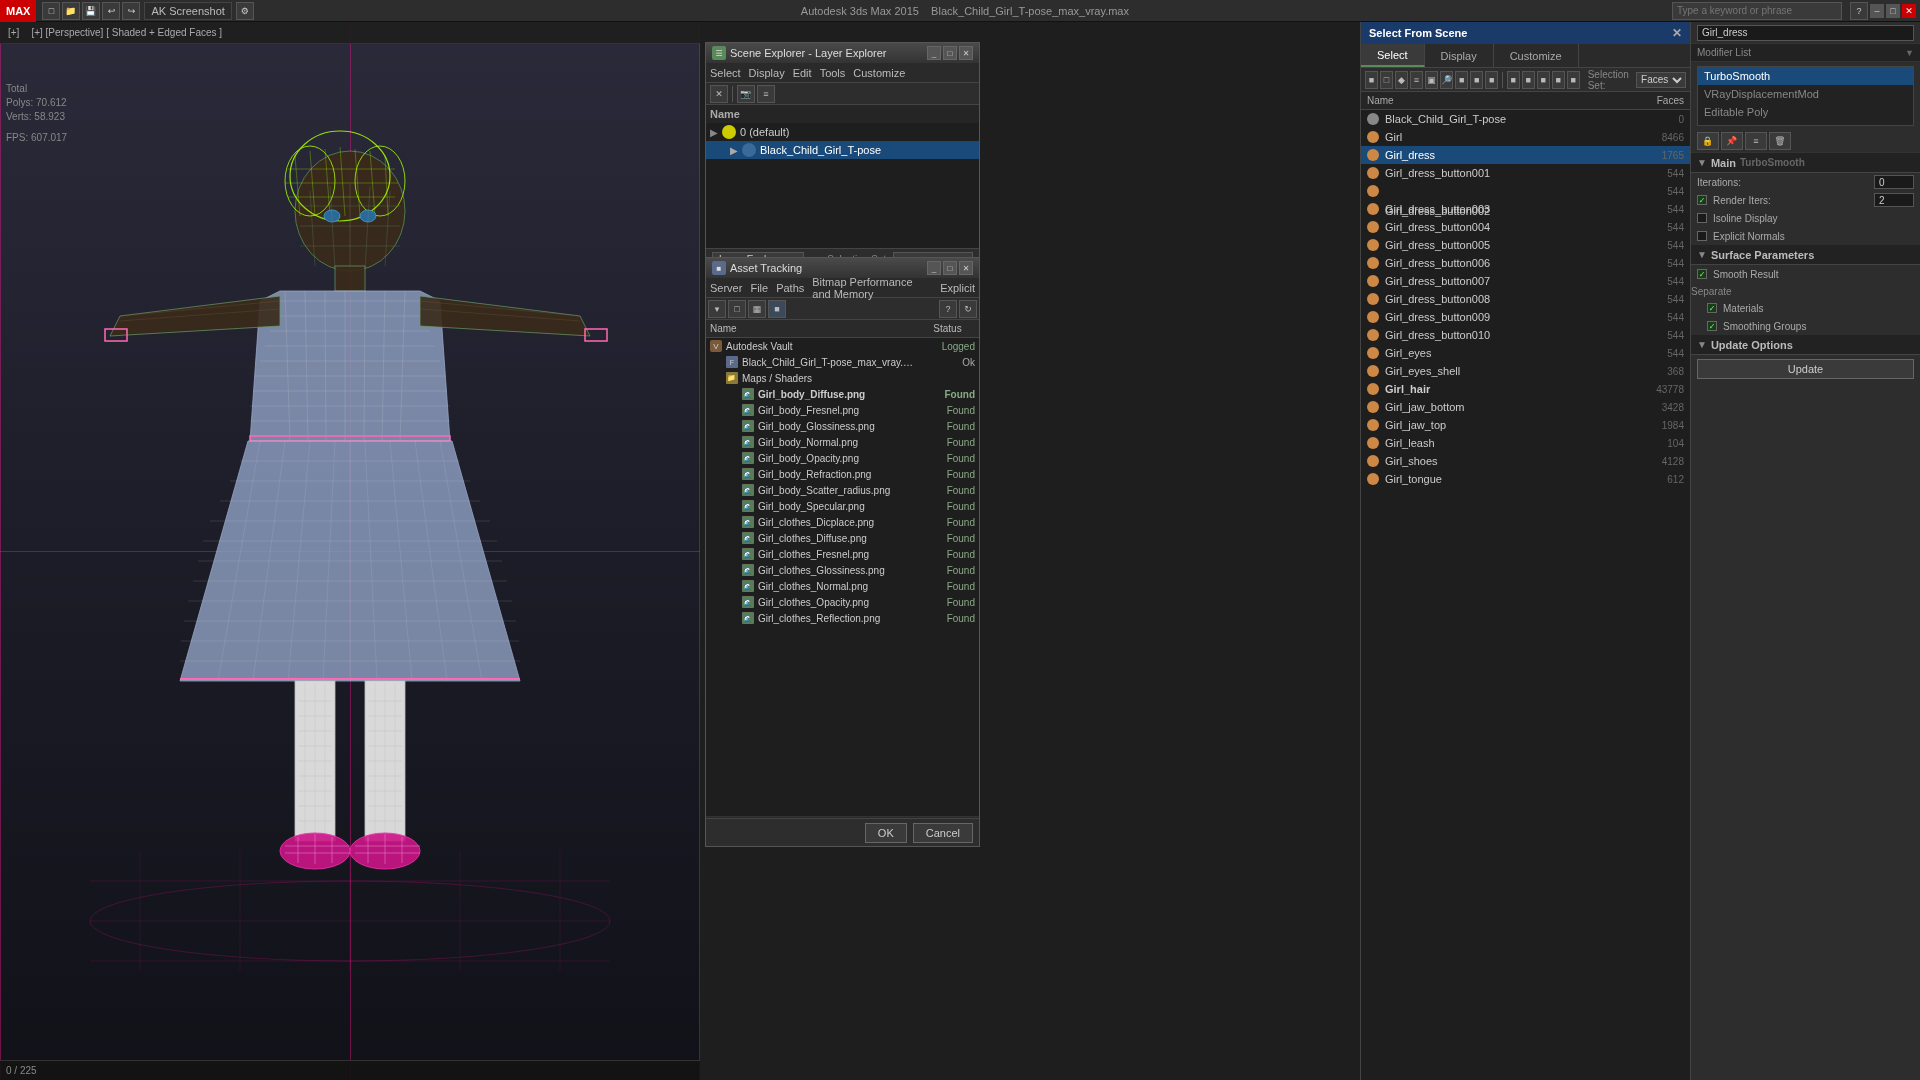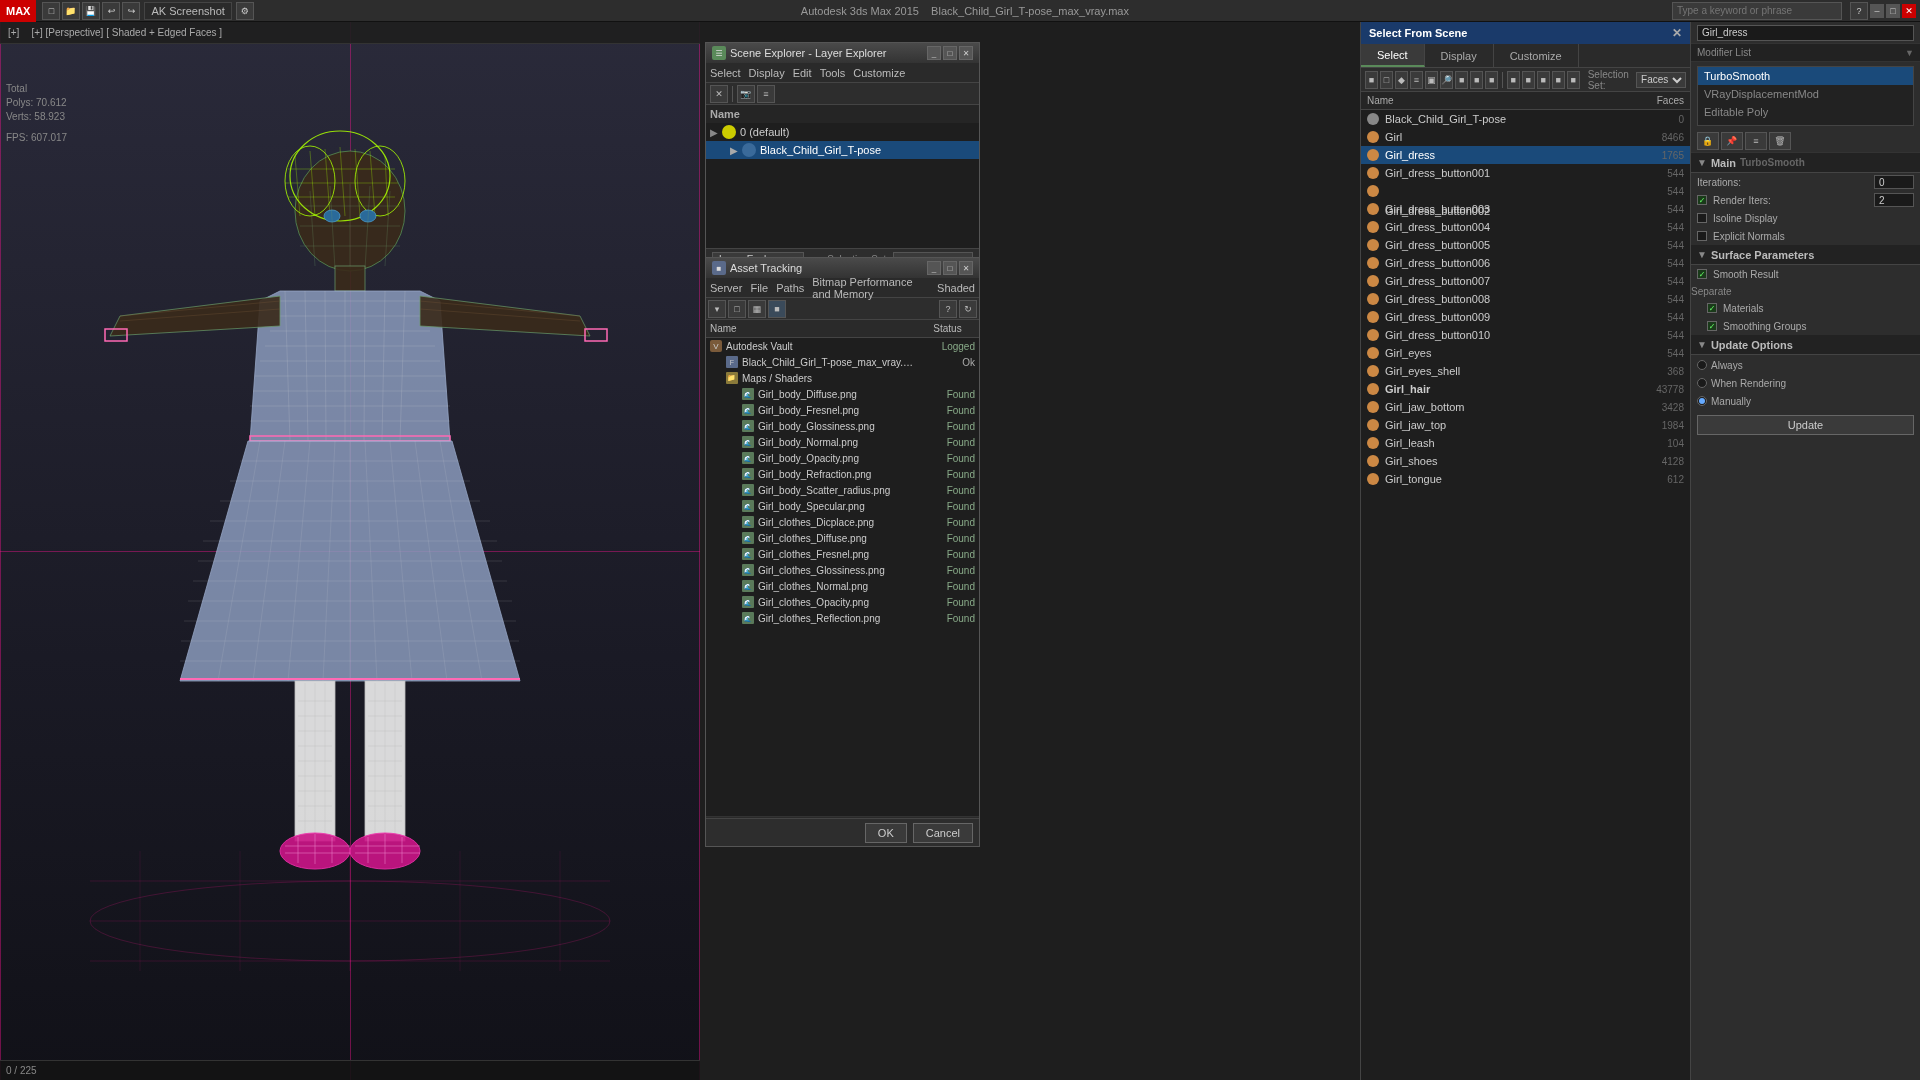--- a/index.html
+++ b/index.html
@@ -902,21 +902,21 @@
           <div class="panel-btn">_</div>
           <div class="panel-btn">□</div>
           <div class="panel-btn">✕</div>
         </div>
       </div>
       <div class="asset-menubar">
         <span>Server</span>
         <span>File</span>
         <span>Paths</span>
         <span>Bitmap Performance and Memory</span>
-        <span>Shaded</span>
+        <span>Explicit</span>
       </div>
       <div class="asset-toolbar">
         <div class="tool-btn">▾</div>
         <div class="tool-btn">□</div>
         <div class="tool-btn">▦</div>
         <div class="tool-btn" style="background:#3a4a5a;">■</div>
         <span style="flex:1;"></span>
         <div class="tool-btn">?</div>
         <div class="tool-btn">↻</div>
       </div>
@@ -934,21 +934,21 @@
           <div class="asset-row" style="padding-left: 20px;">
             <div style="width:12px;height:12px;background:#5a6a8a;border-radius:1px;margin-right:4px;flex-shrink:0;font-size:7px;display:flex;align-items:center;justify-content:center;color:#ccc;">F</div>
             <span class="name-col" style="flex:1;overflow:hidden;white-space:nowrap;text-overflow:ellipsis;">Black_Child_Girl_T-pose_max_vray.max</span>
             <span class="status-col" style="color:#aaa">Ok</span>
           </div>
           <div class="asset-row" style="padding-left: 20px;">
             <div style="width:12px;height:12px;background:#8a7a3a;border-radius:1px;margin-right:4px;flex-shrink:0;font-size:7px;display:flex;align-items:center;justify-content:center;color:#ccc;">📁</div>
             <span class="name-col" style="flex:1;overflow:hidden;white-space:nowrap;text-overflow:ellipsis;">Maps / Shaders</span>
             <span class="status-col" style="color:#8a8"></span>
           </div>
-          <div class="asset-row" style="padding-left: 36px;">
+          <div class="asset-row" style="padding-left: 36px; font-weight: bold;">
             <div style="width:12px;height:12px;background:#5a7a5a;border-radius:1px;margin-right:4px;flex-shrink:0;font-size:6px;display:flex;align-items:center;justify-content:center;color:#ccc;">🌊</div>
             <span class="name-col" style="flex:1;overflow:hidden;white-space:nowrap;text-overflow:ellipsis;">Girl_body_Diffuse.png</span>
             <span class="status-col" style="color:#8a8">Found</span>
           </div>
           <div class="asset-row" style="padding-left: 36px;">
             <div style="width:12px;height:12px;background:#5a7a5a;border-radius:1px;margin-right:4px;flex-shrink:0;font-size:6px;display:flex;align-items:center;justify-content:center;color:#ccc;">🌊</div>
             <span class="name-col" style="flex:1;overflow:hidden;white-space:nowrap;text-overflow:ellipsis;">Girl_body_Fresnel.png</span>
             <span class="status-col" style="color:#8a8">Found</span>
           </div>
           <div class="asset-row" style="padding-left: 36px;">
@@ -1245,30 +1245,16 @@
     </div>
     <div class="mod-check-row" style="padding-left:16px;">
       <div class="mod-checkbox">✓</div>
       <span>Smoothing Groups</span>
     </div>
 
     <div class="mod-section-header">
       <span class="mod-section-arrow">▼</span>
       <span>Update Options</span>
     </div>
-    <div class="mod-radio-group">
-      <div class="mod-radio-row">
-        <div class="mod-radio"></div>
-        <span>Always</span>
-      </div>
-      <div class="mod-radio-row">
-        <div class="mod-radio"></div>
-        <span>When Rendering</span>
-      </div>
-      <div class="mod-radio-row">
-        <div class="mod-radio checked"></div>
-        <span>Manually</span>
-      </div>
-    </div>
     <button class="mod-update-btn">Update</button>
   </div>
 
 </div>
 
 </body></html>

